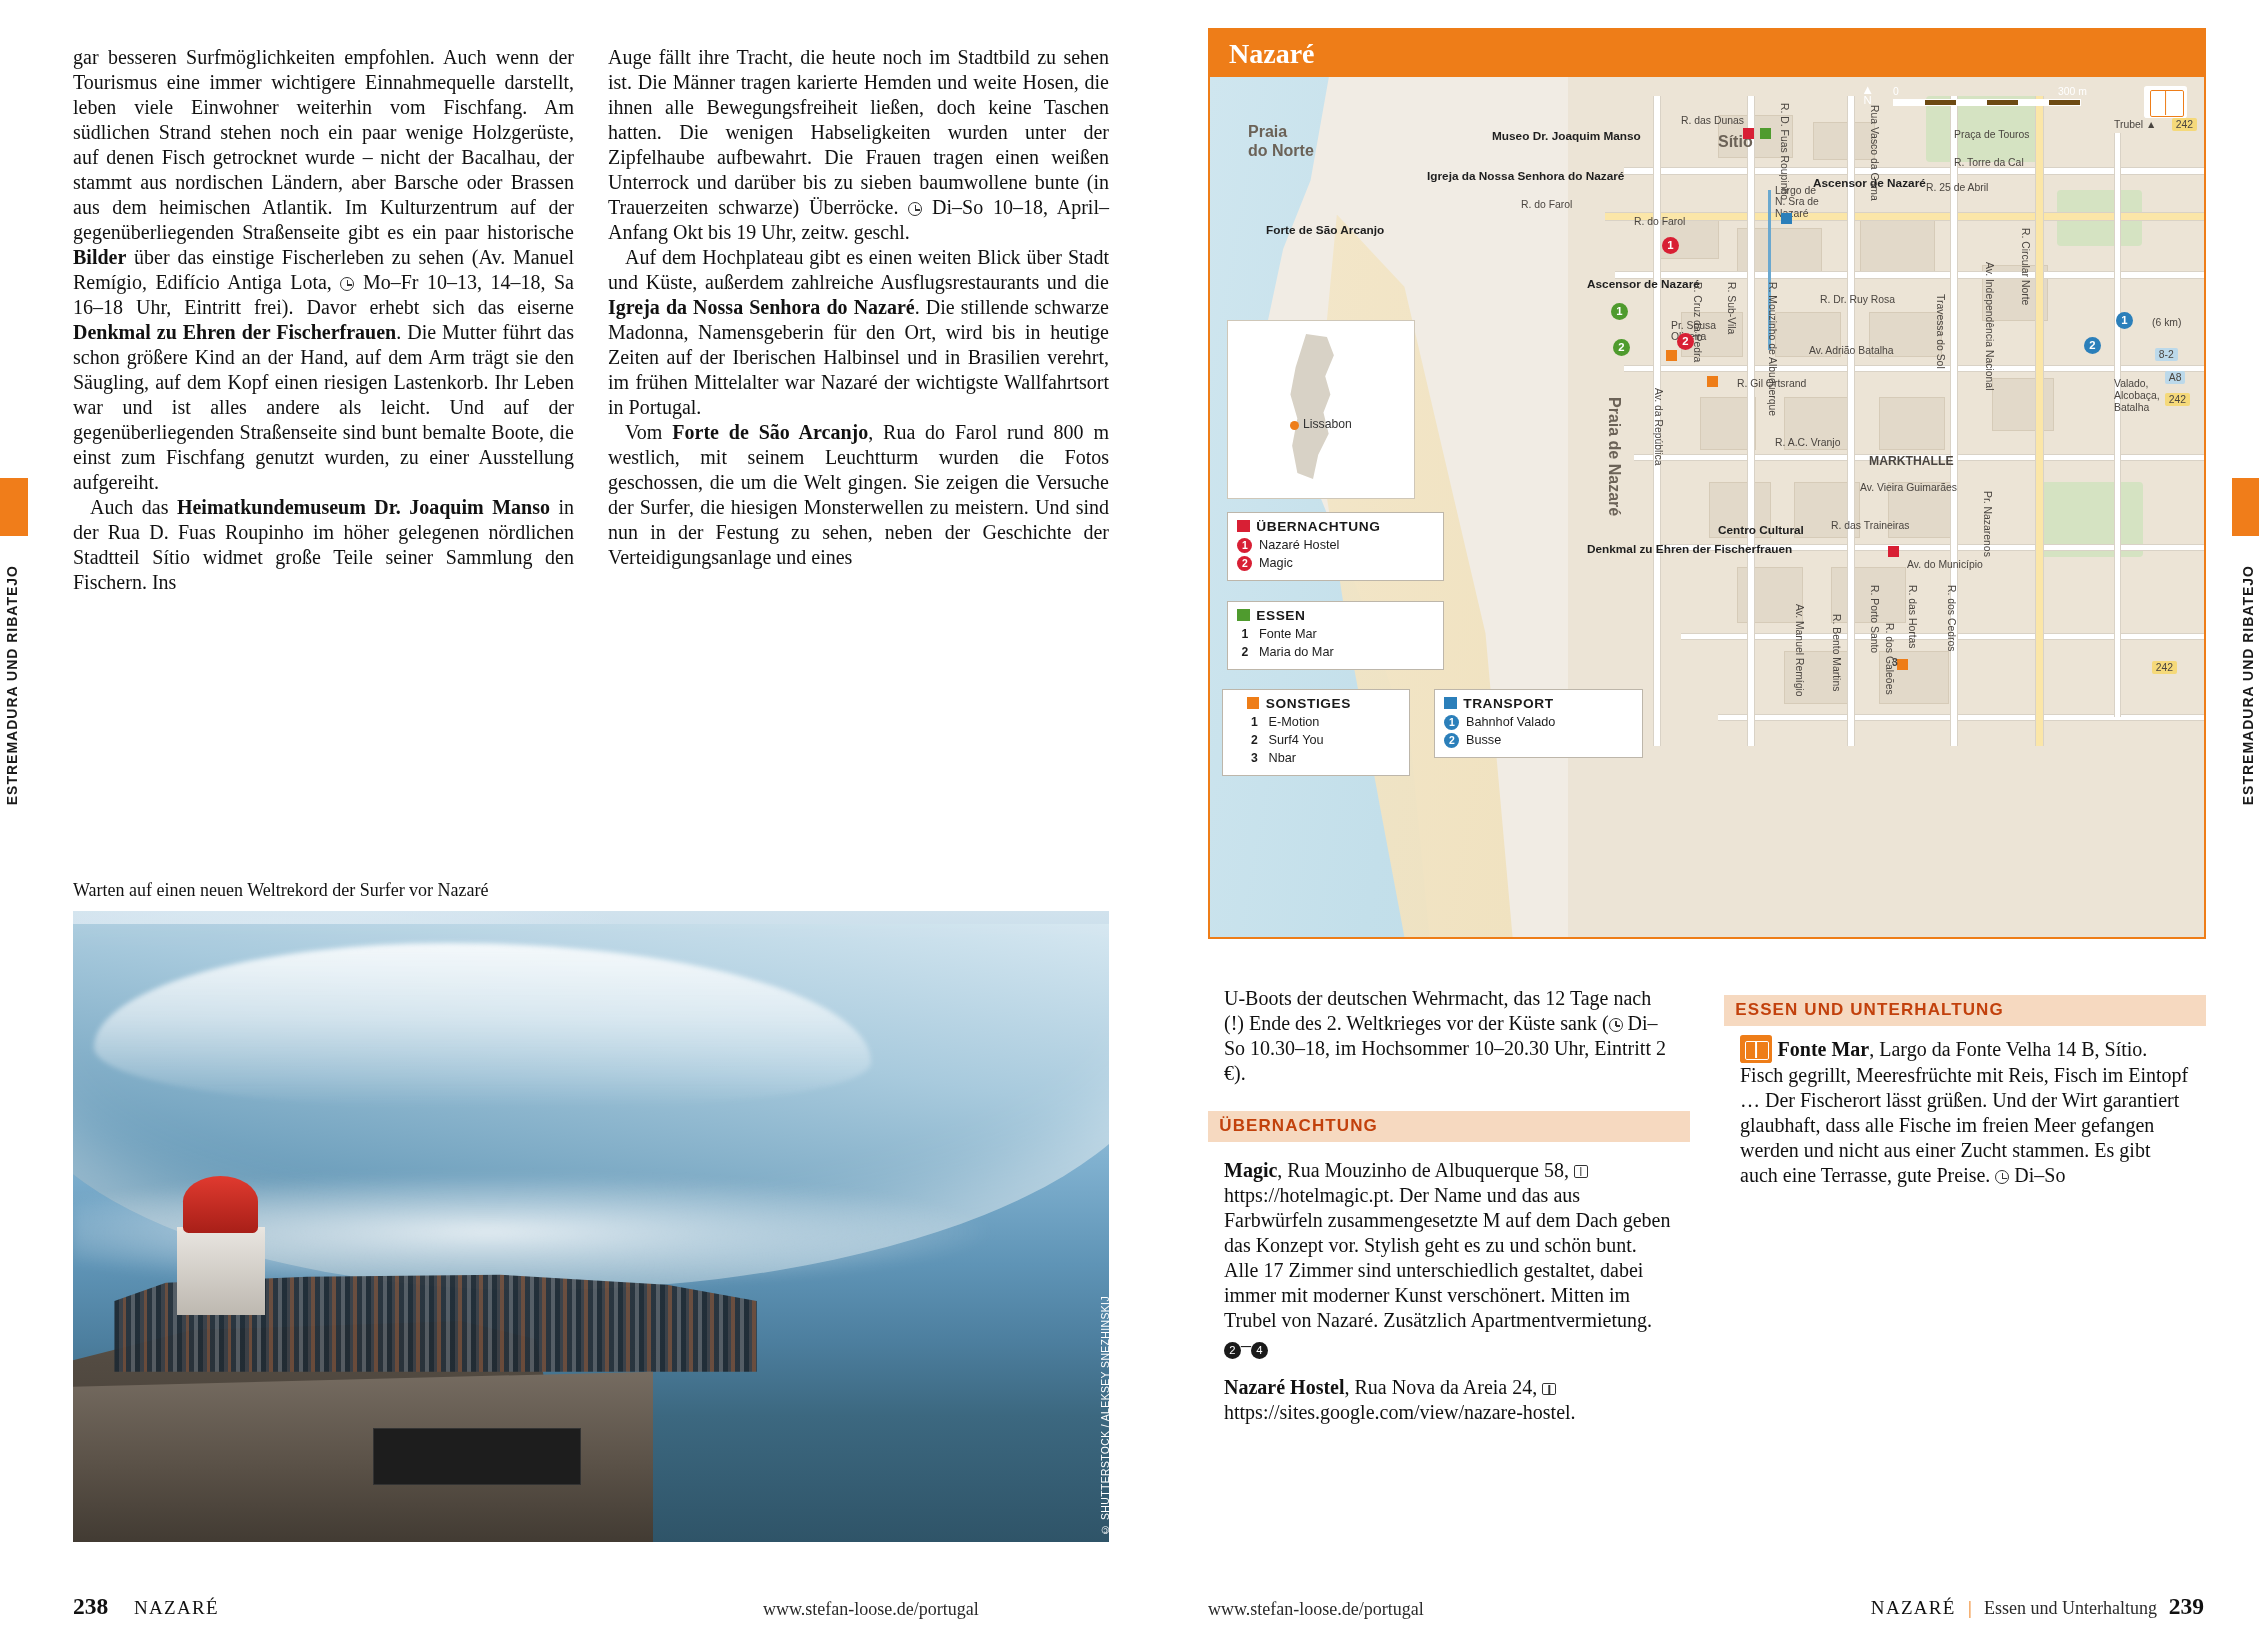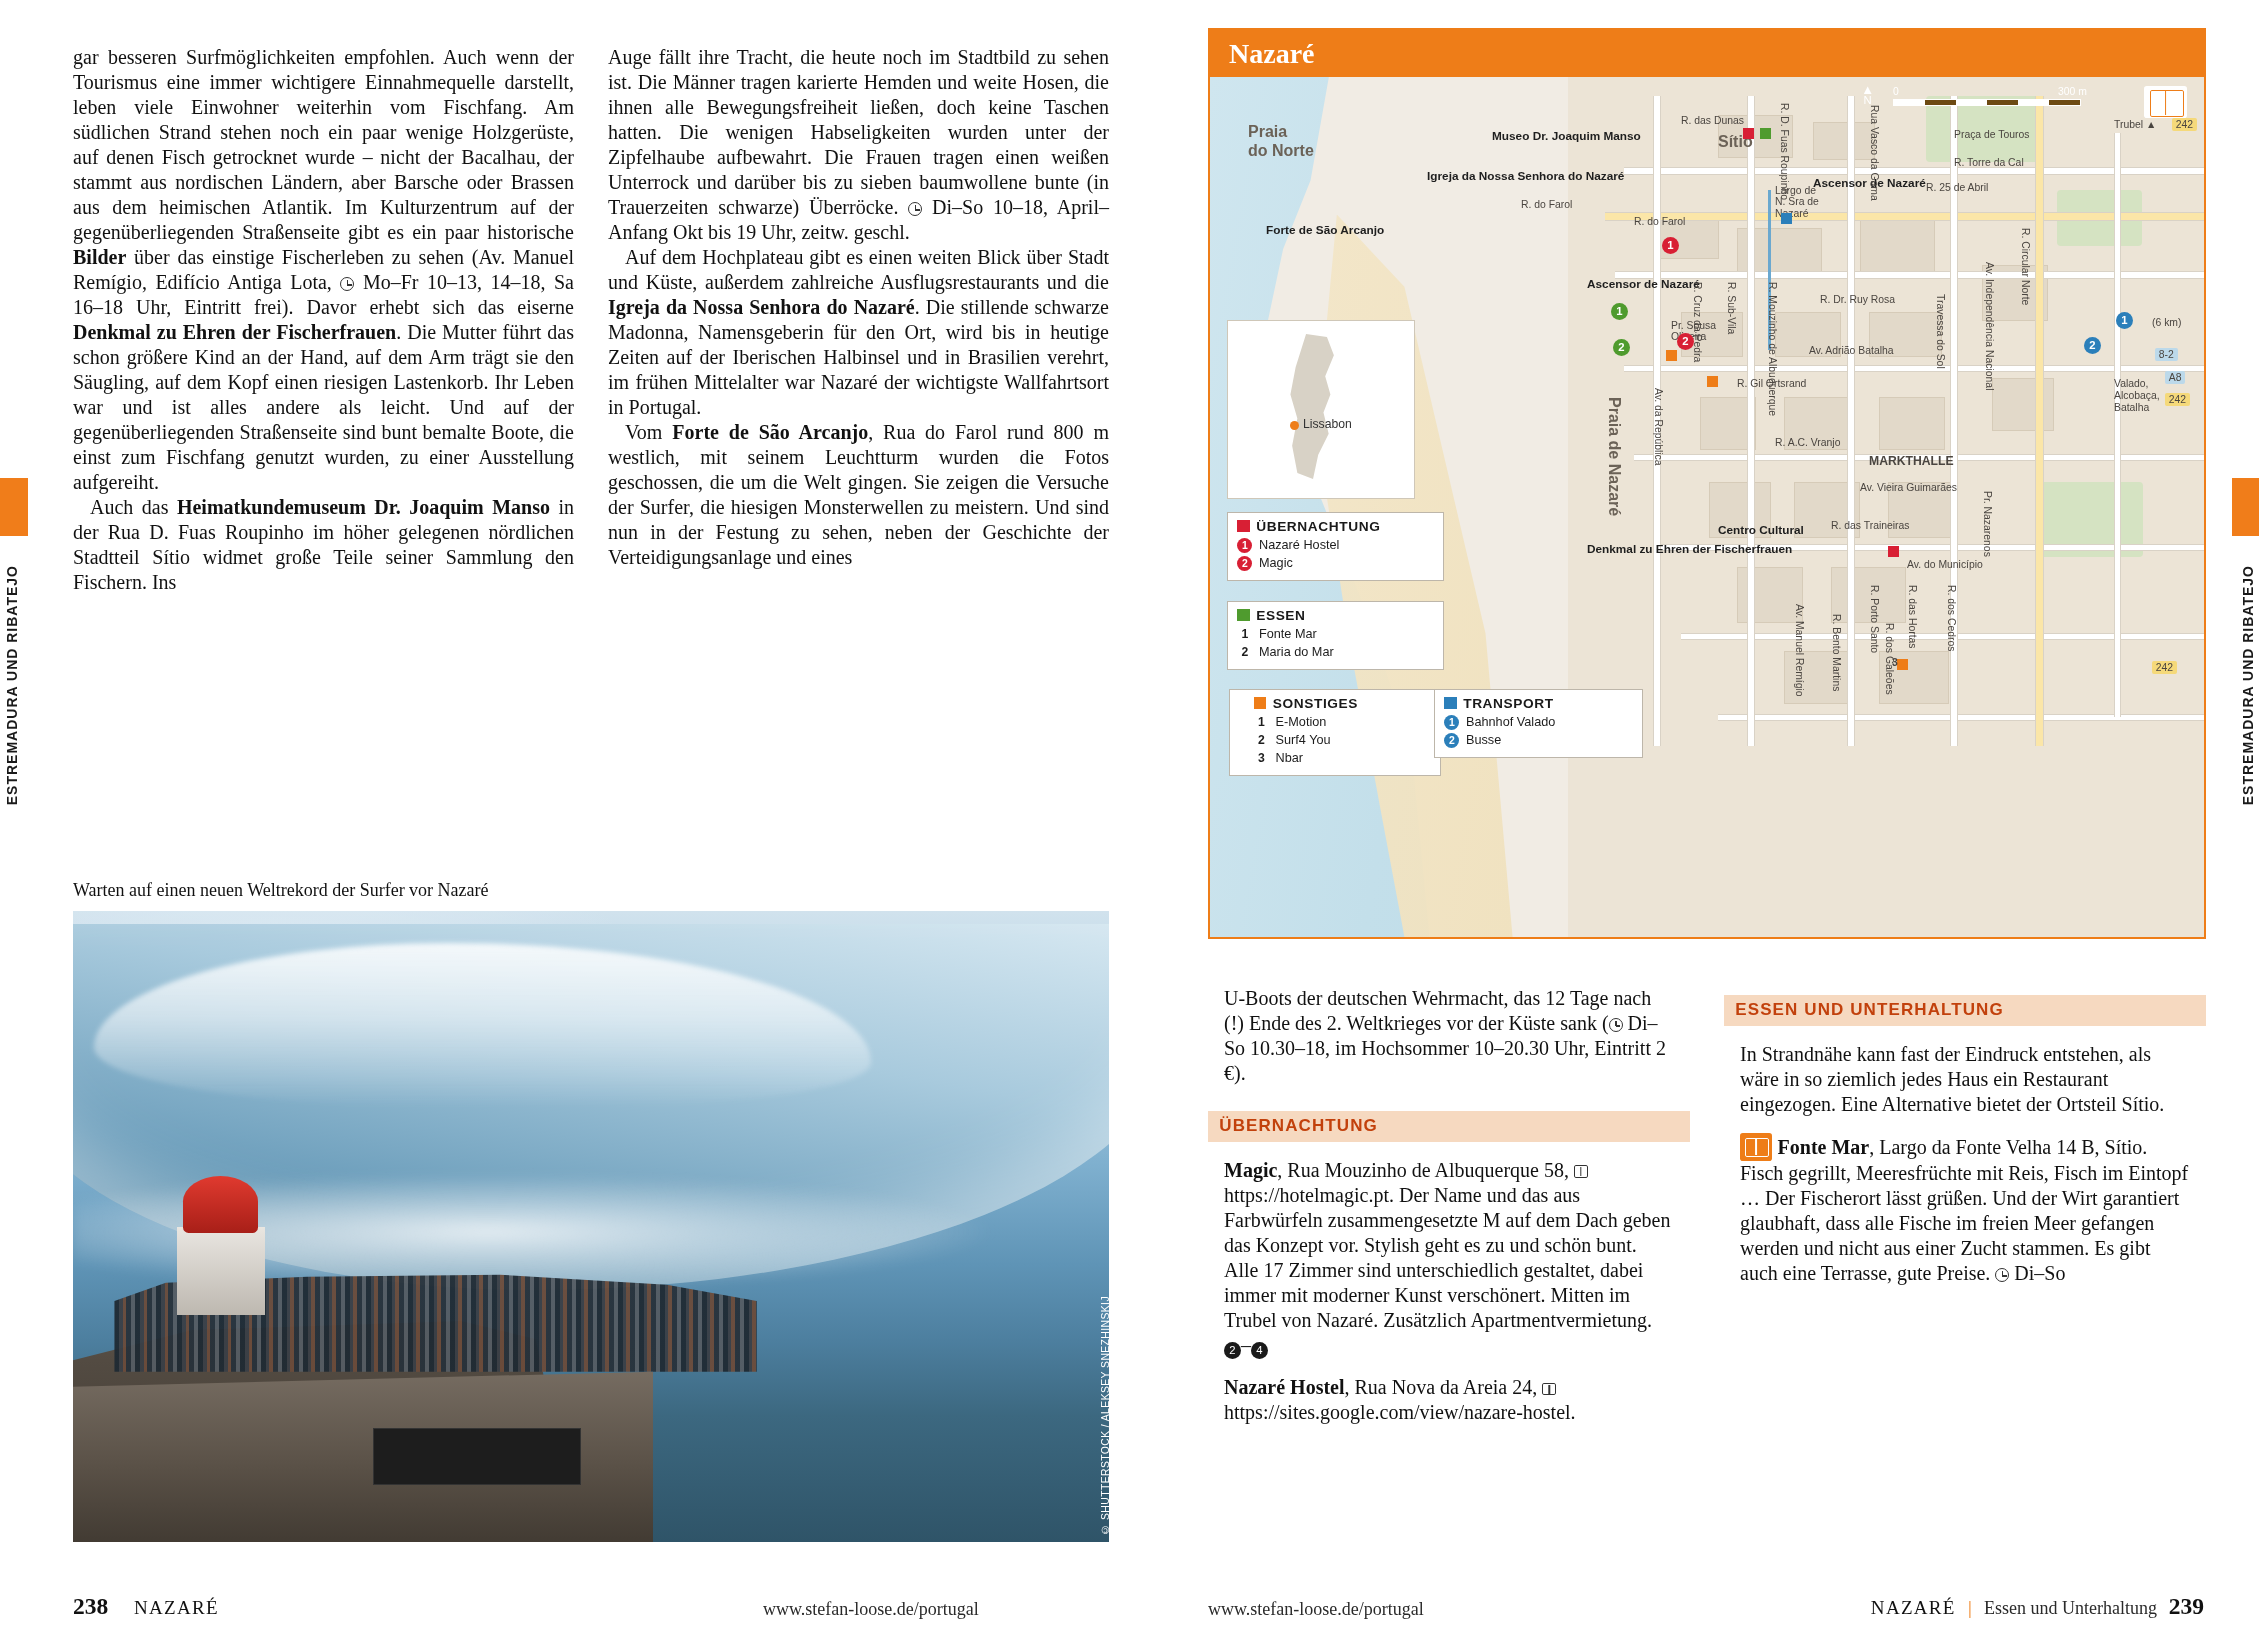--- a/index.html
+++ b/index.html
@@ -515,21 +515,21 @@
                 <span class="nplain">1</span>
                 <span>Fonte Mar</span>
               </li>
             <li>
                 <span class="nplain">2</span>
                 <span>Maria do Mar</span>
               </li>
           </ul>
         </div>
 
-        <div class="legend" style="left:19px; top:612px; width:212px;padding-left:24px;">
+        <div class="legend" style="left:12px; top:612px; width:188px;padding-left:24px;">
           <h4>
             <span class="sw" style="background:#ee7d18;"></span>
             <span>SONSTIGES</span>
           </h4>
           <ul>
             <li>
                 <span class="nplain">1</span>
                 <span>E-Motion</span>
               </li>
             <li>
@@ -572,21 +572,20 @@
 
         <p><b>Magic</b>, Rua Mouzinho de Albuquerque 58, <span class="inline-icon"></span>https://hotelmagic.pt. Der Name und das aus Farbwürfeln zusammengesetzte M auf dem Dach geben das Konzept vor. Stylish geht es zu und schön bunt. Alle 17 Zimmer sind unterschiedlich gestaltet, dabei immer mit moderner Kunst verschönert. Mitten im Trubel von Nazaré. Zusätzlich Apartmentvermietung. <span class="bullet-circle">2</span><span class="dash">–</span><span class="bullet-circle">4</span></p>
 
         <p style="margin-top:9.4px;"><b>Nazaré Hostel</b>, Rua Nova da Areia 24, <span class="inline-icon"></span>https://sites.google.com/view/nazare-hostel.</p>
       </div>
 
       <div class="rcol">
 
         <div class="secbar">ESSEN UND UNTERHALTUNG</div>
 
-        <p>In Strandnähe kann fast der Eindruck entstehen, als wäre in so ziemlich jedes Haus ein Restaurant eingezogen. Eine Alternative bietet der Ortsteil Sítio.</p>
 
         <p style="margin-top:9.4px;"><span class="orange-book"></span><b>Fonte Mar</b>, Largo da Fonte Velha 14 B, Sítio. Fisch gegrillt, Meeresfrüchte mit Reis, Fisch im Eintopf … Der Fischerort lässt grüßen. Und der Wirt garantiert glaubhaft, dass alle Fische im freien Meer gefangen werden und nicht aus einer Zucht stammen. Es gibt auch eine Terrasse, gute Preise. <span class="clock"></span> Di–So</p>
       </div>
     </div>
 
     <div class="folio folio-url" style="left:28px;">www.stefan-loose.de/portugal</div>
     <div class="folio" style="right:56px; text-align:right;">
       <span class="folio-sec">NAZARÉ</span>
       <span style="color:#ee7d18; margin:0 7.5px;">|</span>
       <span class="folio-url">Essen und Unterhaltung</span>

